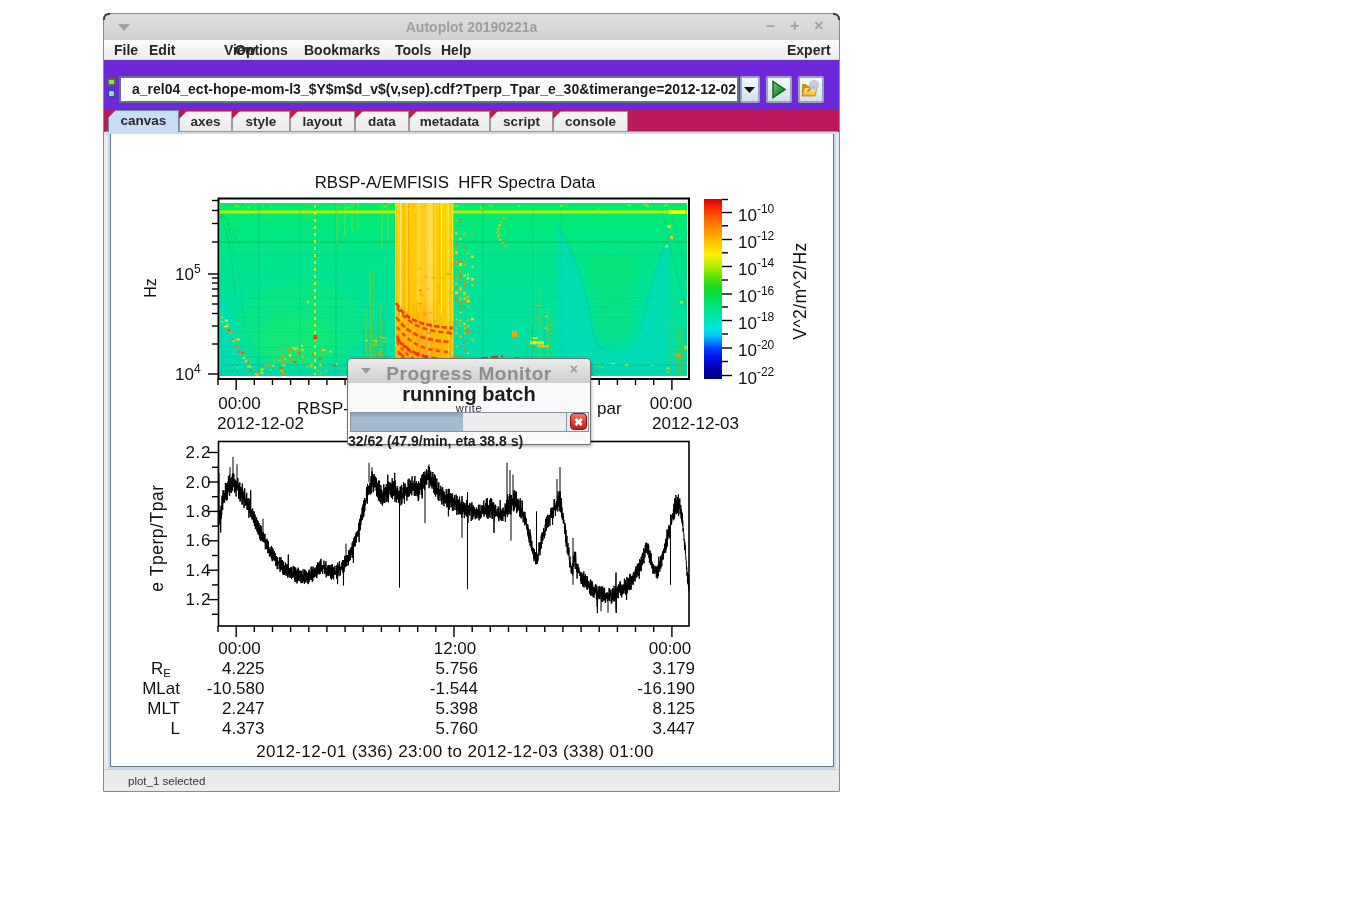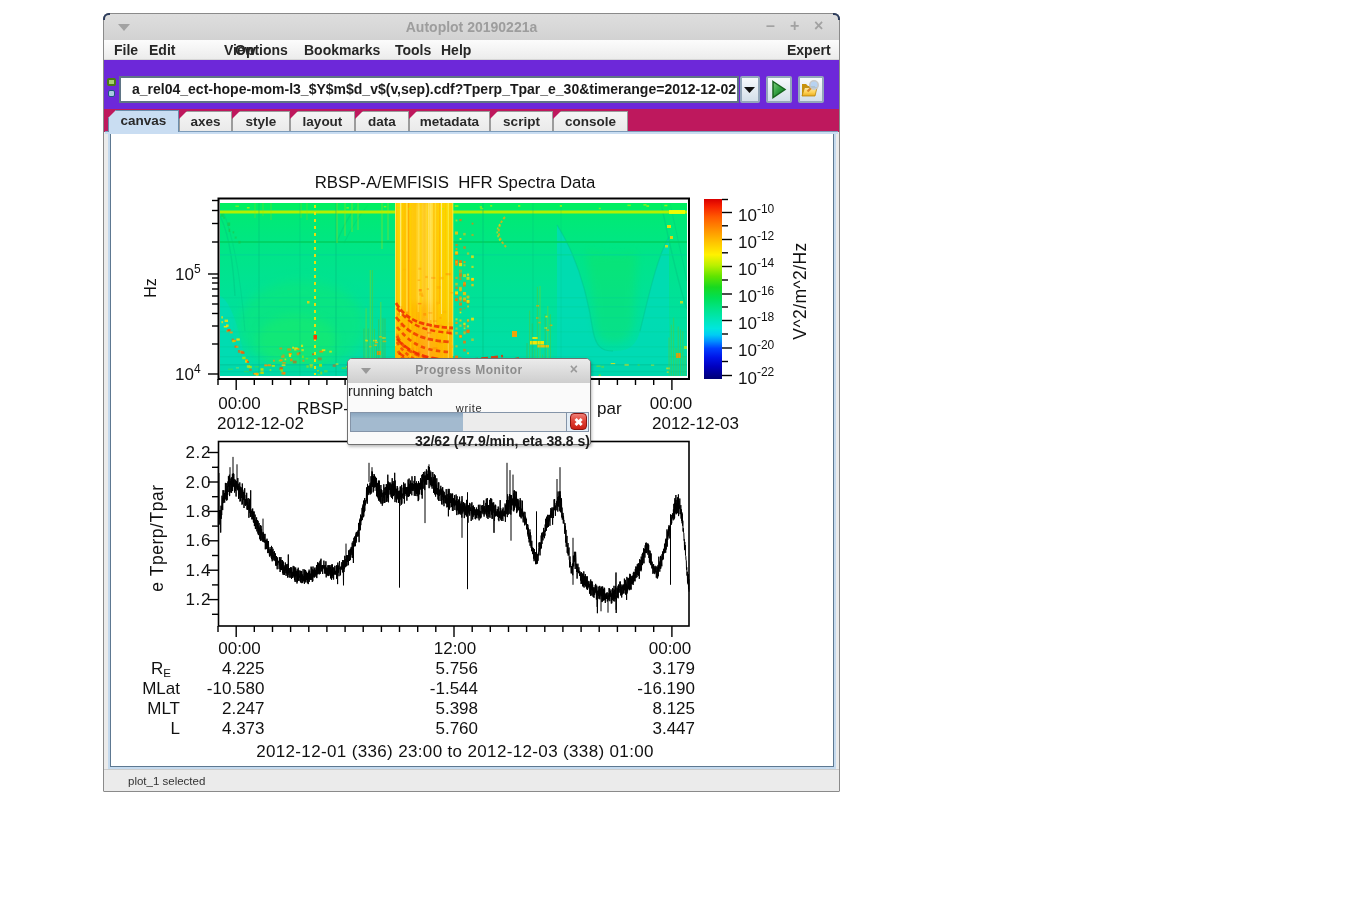--- a/index.html
+++ b/index.html
@@ -35,39 +35,39 @@
   background:#c9ddf2; border-top:1px solid #7d9cba; z-index:2; }
 #canvas { position:absolute; left:6px; top:119px; width:724px; height:634px; background:#fff;
   border:1px solid #5d7891; box-shadow:0 0 0 2px #c5daee; z-index:1; }
 #statusbar { position:absolute; left:0; right:0; bottom:0; height:22px; background:#ebebeb;
   border-top:1px solid #cccccc; border-radius:0 0 1px 1px; }
 #statusbar span { position:absolute; left:24px; top:5px; font-size:11.5px; color:#333; }
 #dlg { position:absolute; left:347px; top:358px; width:244px; height:87px; background:#fafafa;
   border:1px solid #707070; border-radius:5px 5px 2px 2px; box-shadow:1px 2px 3px rgba(0,0,0,0.25); z-index:10; }
 #dlgtitle { position:absolute; left:0; right:0; top:0; height:24px; border-radius:4px 4px 0 0;
   background:linear-gradient(#ebebeb,#cecece); }
-#dlgtitle .ttl { position:absolute; left:0; right:0; top:4px; text-align:center; font-size:12px; letter-spacing:0.5px;
+#dlgtitle .ttl { position:absolute; left:0; right:0; top:4px; text-align:center; font-size:19px; letter-spacing:0.5px;
   font-weight:bold; color:#8d8d8d; }
 #dlgtitle .tri { position:absolute; left:13px; top:9px; width:0; height:0;
   border-left:5.5px solid transparent; border-right:5.5px solid transparent; border-top:6.5px solid #999; }
 #dlgtitle .x { position:absolute; right:12px; top:2px; font-size:14px; font-weight:bold; color:#9a9a9a; }
-.dlgline1 { position:absolute; left:0; right:0; top:24px; text-align:left; font-size:14px;
-  font-weight:normal; color:#1c1c1c; }
+.dlgline1 { position:absolute; left:0; right:0; top:24px; text-align:center; font-size:20px;
+  font-weight:bold; color:#1c1c1c; }
 .dlgline2 { position:absolute; left:0; right:0; top:43px; text-align:center; font-size:11px;
   font-weight:normal; color:#2a2a2a; letter-spacing:0.62px; }
 #pbar { position:absolute; left:2px; top:53px; width:239px; height:20px; border:1px solid #8494a8;
   background:#ececec; }
 #pfill { position:absolute; left:0; top:0; width:112px; height:18px;
   background:linear-gradient(#8ba6bf,#a3bacf 30%,#a3bacf); }
 #pbtncell { position:absolute; right:0; top:0; width:22px; height:18px; background:#e3edf6;
   border-left:1px solid #8494a8; }
 #pbtn { position:absolute; right:1px; top:0px; width:17px; height:17px; border-radius:4px;
   background:linear-gradient(#ef8078,#e04438 45%,#cc2015); border:1px solid #8c1410;
   color:#fff; font-size:11px; font-weight:bold; text-align:center; line-height:16px; }
-.dlgline3 { position:absolute; left:0; right:0; top:74px; text-align:right; font-size:14px;
+.dlgline3 { position:absolute; left:0; right:0; top:74px; text-align:left; font-size:14px;
   font-weight:bold; color:#1c1c1c; }
 </style></head>
 <body>
 <div id="win">
   <div class="corner cl"></div>
     <div class="corner cr"></div>
   <div id="titlebar">
     <div class="tri"></div>
     <div class="ttl">Autoplot 20190221a</div>
     <span class="wbtn" style="left:662px;">–</span>

